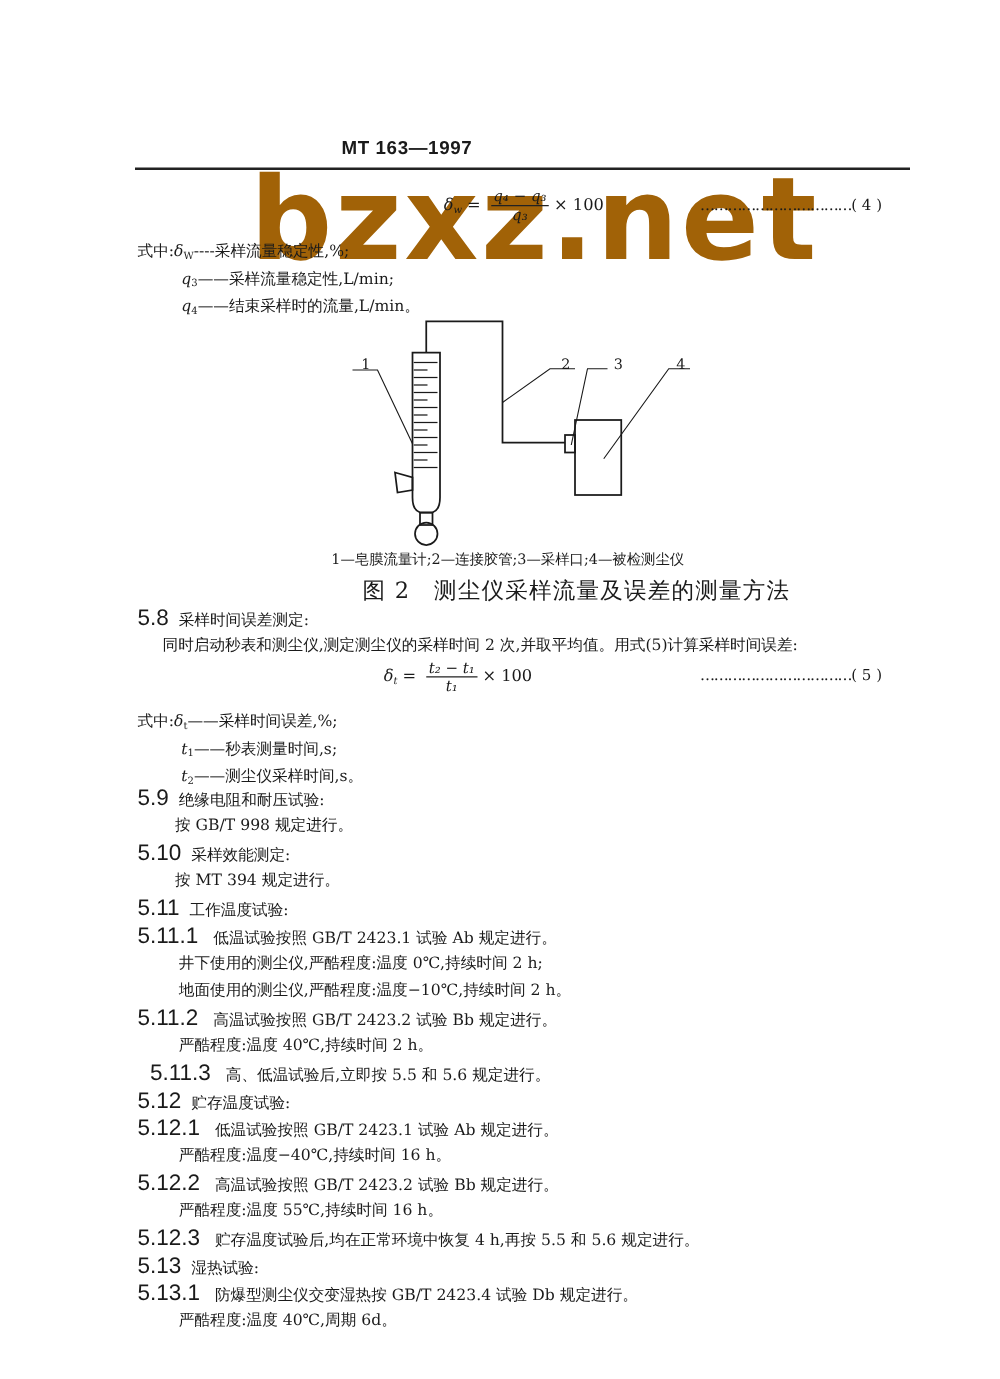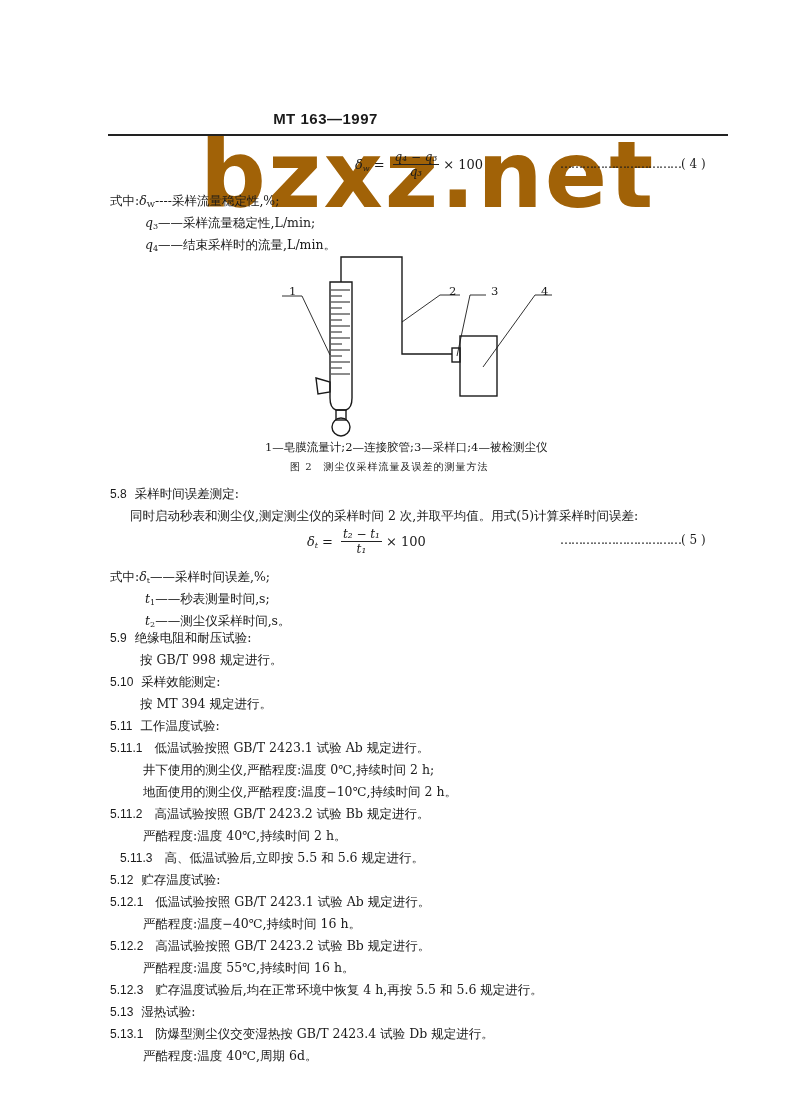--- a/index.html
+++ b/index.html
@@ -5,30 +5,30 @@
     html, body { margin:0; padding:0; }
     body {
       width:800px; height:1103px; background:#ffffff; position:relative; overflow:hidden;
       font-family:"DejaVu Serif","Liberation Serif",serif; color:#1a1a1a;
     }
     .abs { position:absolute; white-space:nowrap; }
     .hdr { left:0; width:651px; top:110px; text-align:center; font-size:15px; font-weight:bold; font-family:"Liberation Sans","DejaVu Sans",sans-serif; letter-spacing:0.5px; }
     .hdr-line { position:absolute; left:108px; top:134px; width:620px; height:0; border-top:2px solid #222; }
     .watermark { position:absolute; left:200px; top:130px; font-family:"DejaVu Sans","Liberation Sans",sans-serif; font-weight:bold; font-size:92px; color:#a16207; letter-spacing:2px; line-height:1; z-index:0; }
     .t { font-size:12.5px; line-height:16px; z-index:1; }
-    .sec { font-family:"Liberation Sans","DejaVu Sans",sans-serif; font-size:12px; }
+    .sec { font-family:"Liberation Sans","DejaVu Sans",sans-serif; font-size:18px; }
     .formula { z-index:1; display:flex; align-items:center; font-size:13px; }
     .frac { display:inline-flex; flex-direction:column; align-items:center; margin:0 4px; font-style:italic; font-size:12px; }
     .frac .num { border-bottom:1px solid #222; padding:0 2px; line-height:14px; }
     .frac .den { line-height:14px; }
     .var { font-style:italic; }
     sub { font-size:8px; vertical-align:-2px; }
     .eqno { font-size:12px; letter-spacing:0; z-index:1; }
     .caption { font-size:11.5px; z-index:1; }
-    .figtitle { font-size:10px; z-index:1; letter-spacing:1px; }
+    .figtitle { font-size:18px; z-index:1; letter-spacing:1px; }
     .pgnum { font-size:10px; }
     svg { position:absolute; z-index:1; }
   </style>
 </head>
 <body>
 
 <div class="abs hdr">MT 163—1997</div>
 <div class="hdr-line"></div>
 
 <div class="watermark">bzxz.net</div>

